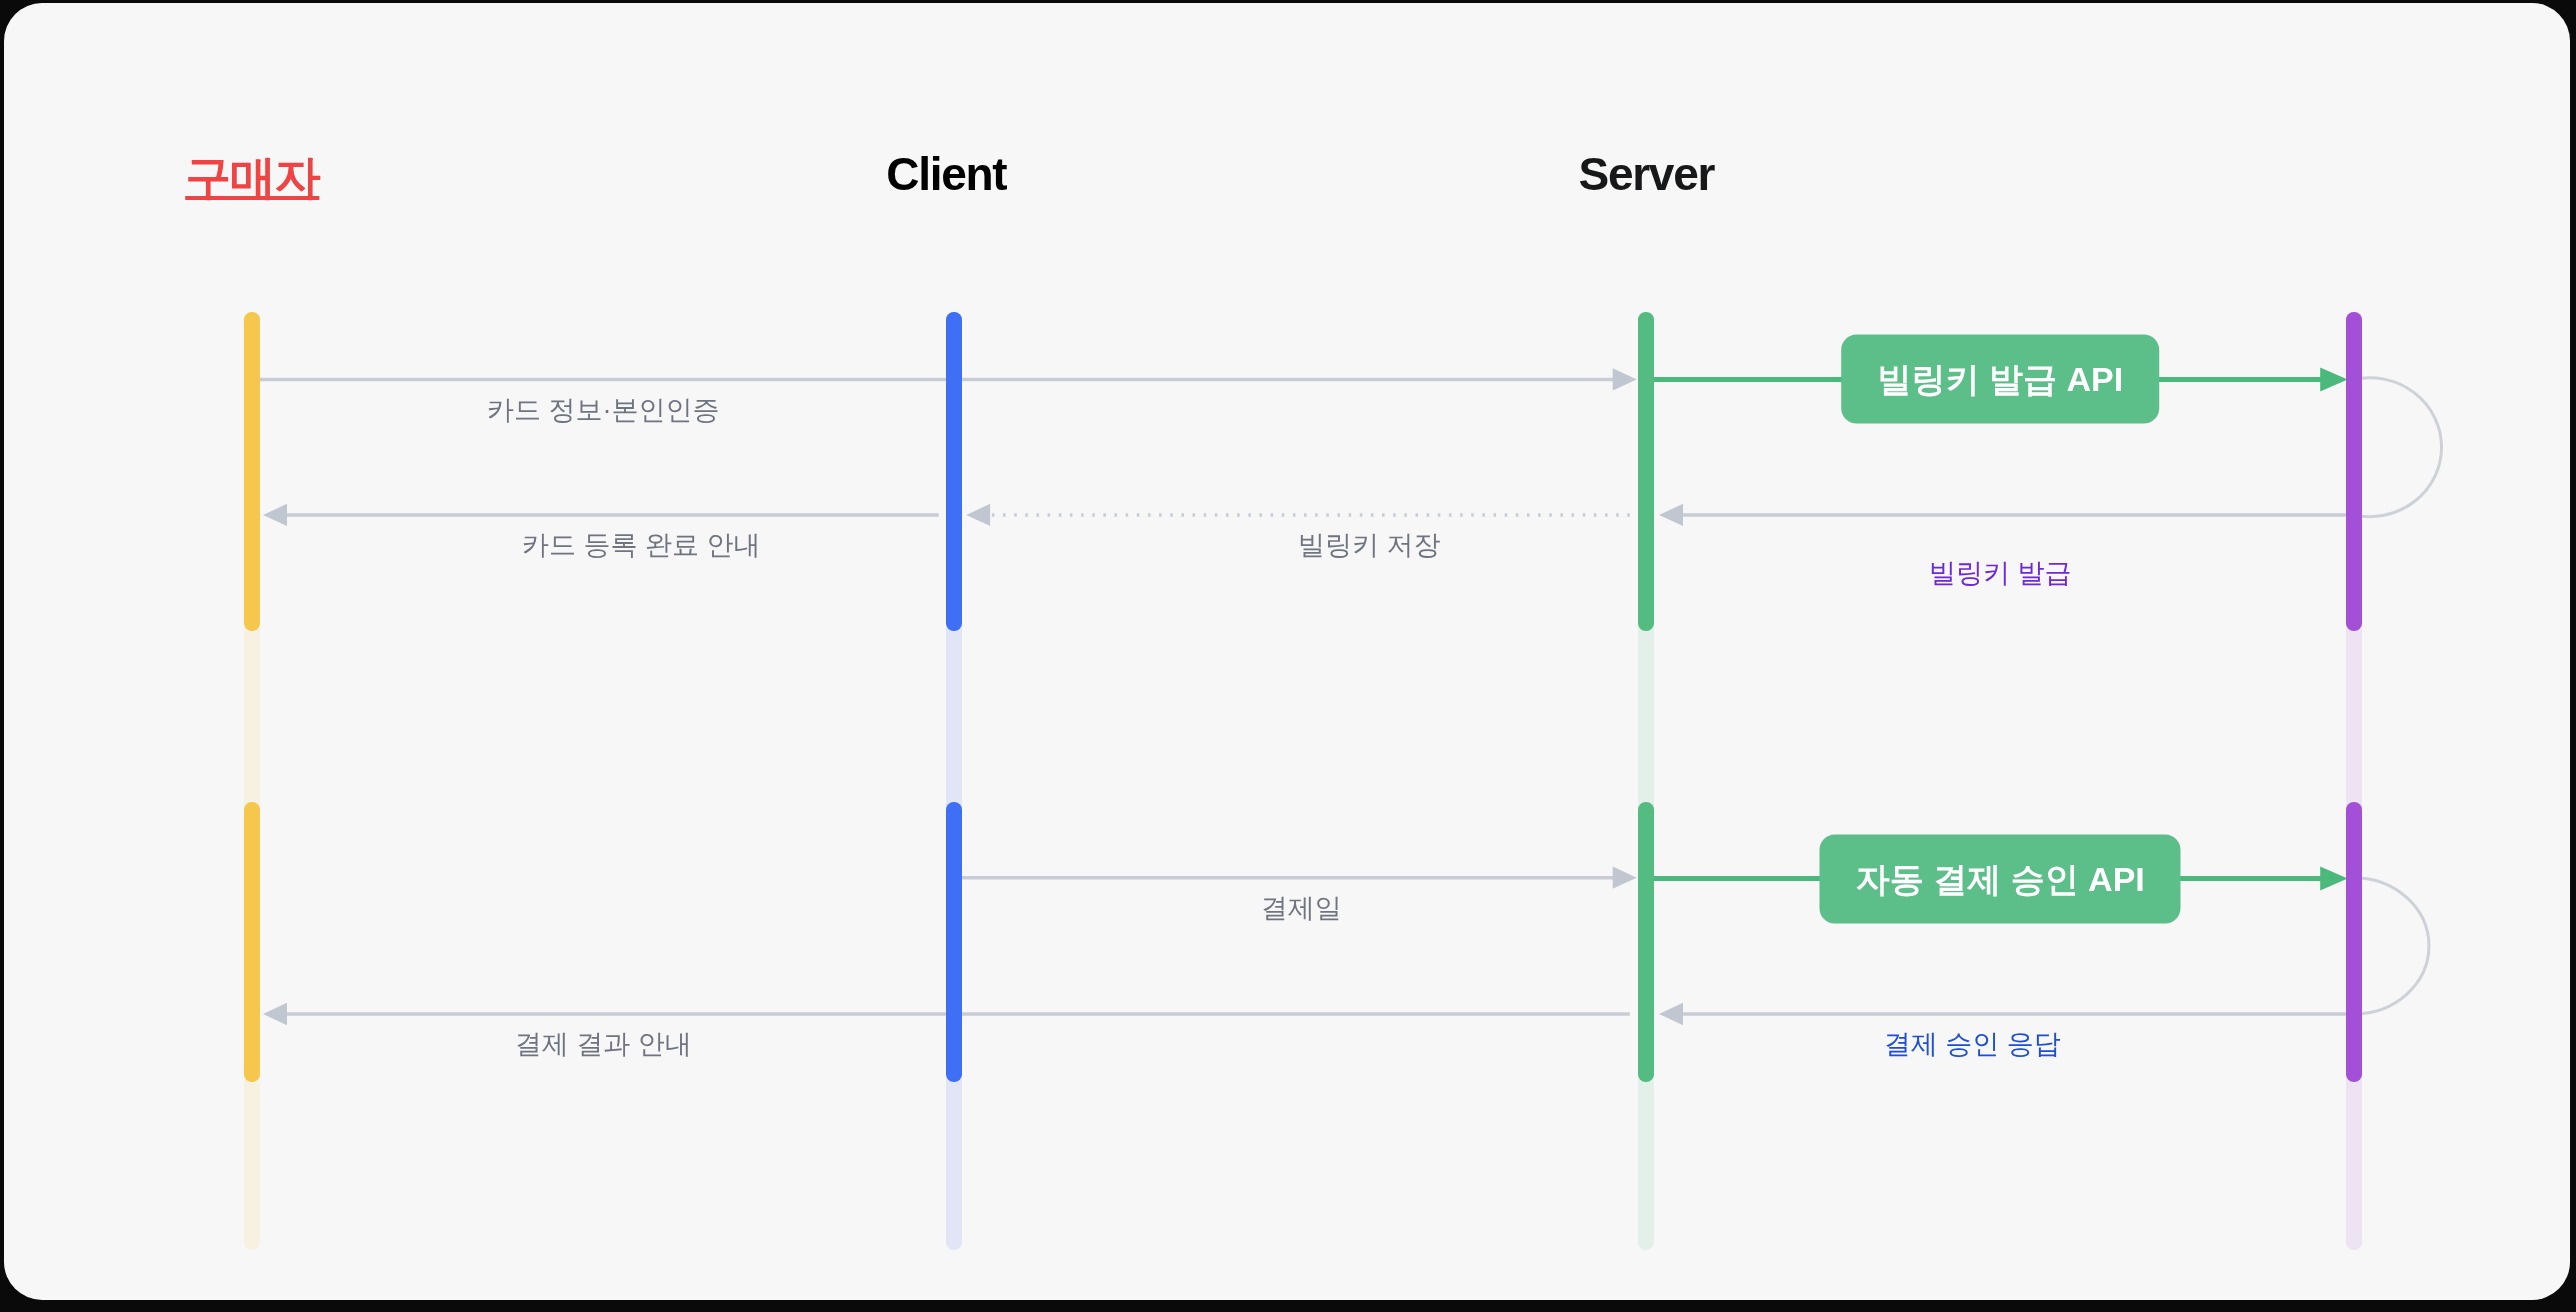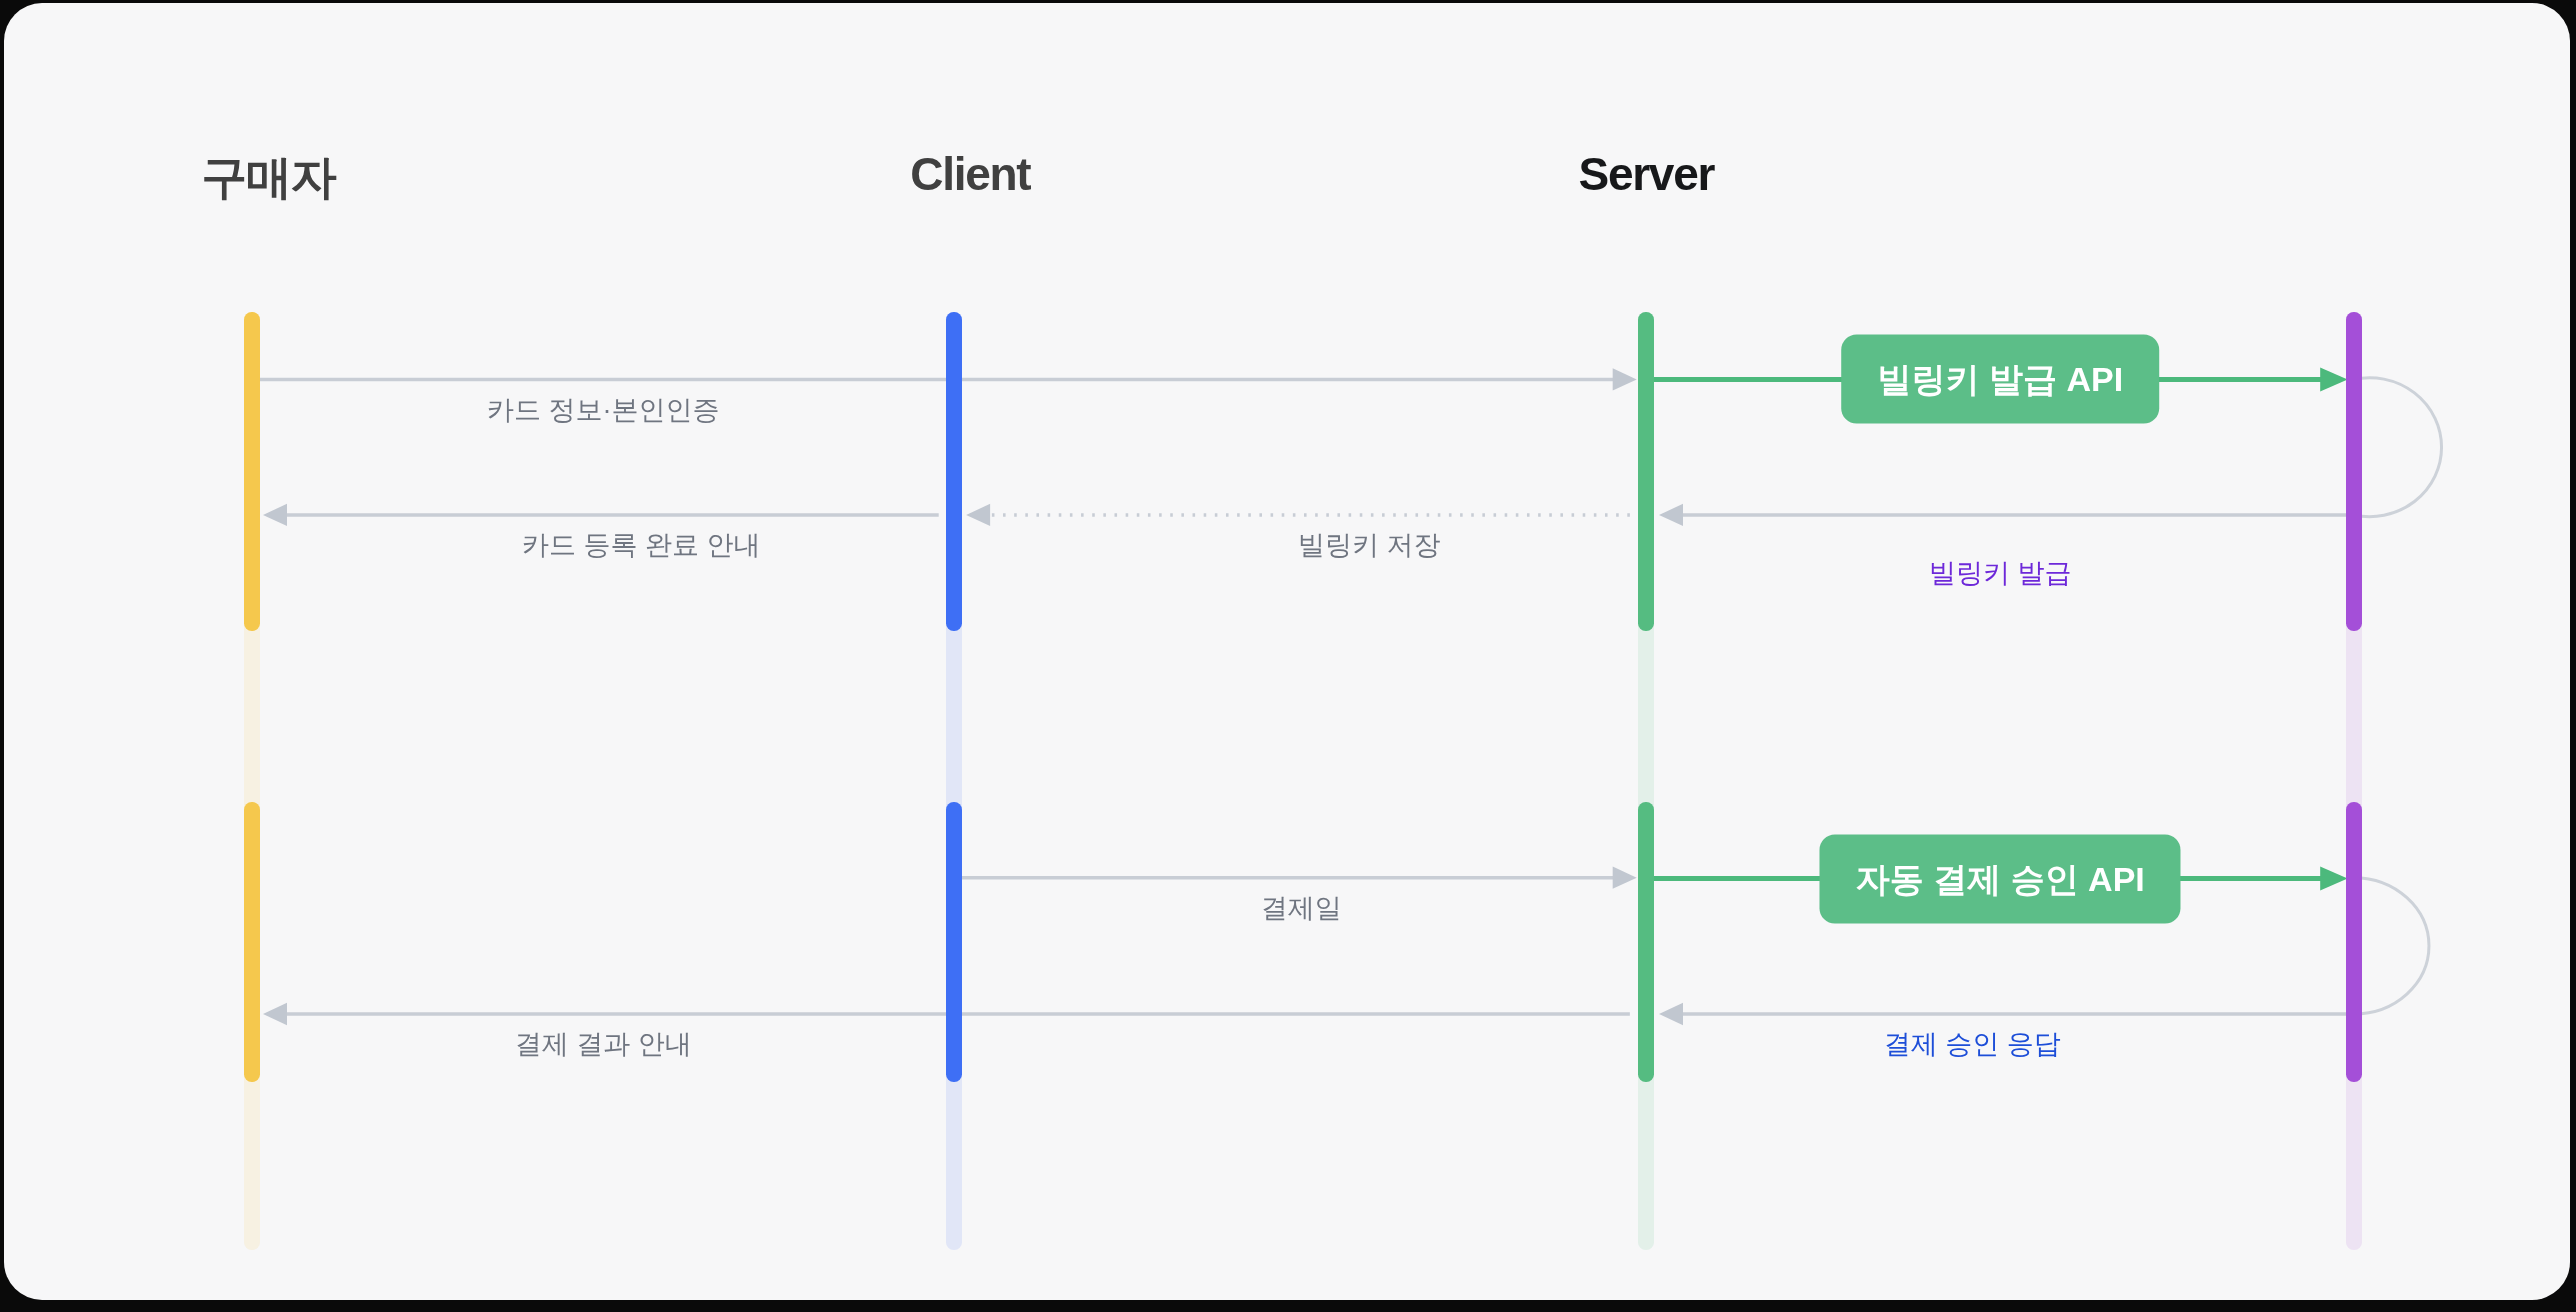--- a/index.html
+++ b/index.html
@@ -84,22 +84,22 @@
 
   <div class="lifeline-seg seg-a" style="left: 240px; background: rgb(245, 200, 77);"></div>
   <div class="lifeline-seg seg-b" style="left: 240px; background: rgb(245, 200, 77);"></div>
   <div class="lifeline-seg seg-a" style="left: 942px; background: rgb(62, 111, 245);"></div>
   <div class="lifeline-seg seg-b" style="left: 942px; background: rgb(62, 111, 245);"></div>
   <div class="lifeline-seg seg-a" style="left: 1634px; background: rgb(85, 188, 129);"></div>
   <div class="lifeline-seg seg-b" style="left: 1634px; background: rgb(85, 188, 129);"></div>
   <div class="lifeline-seg seg-a" style="left: 2342px; background: rgb(164, 79, 216);"></div>
   <div class="lifeline-seg seg-b" style="left: 2342px; background: rgb(164, 79, 216);"></div>
 
-  <div class="actor-title" style="left: 264px; color: #404040;">구매자</div>
-  <div class="actor-title" style="left: 966px; color: #404040;">Client</div>
+  <div class="actor-title" style="left: 248px; color: #ef4444; text-decoration: underline;">구매자</div>
+  <div class="actor-title" style="left: 942px; color: #000000;">Client</div>
   <div class="actor-title" style="left: 1642px; color: rgb(23, 24, 26);">Server</div>
 
   <div class="msg-label" style="left: 599px; top: 392px; color: rgb(111, 117, 128);">카드 정보·본인인증</div>
   <div class="msg-label" style="left: 599px; top: 527px; color: rgb(111, 117, 128); margin-left: 38px;">카드 등록 완료 안내</div>
   <div class="msg-label" style="left: 1365px; top: 527px; color: rgb(111, 117, 128);">빌링키 저장</div>
   <div class="msg-label" style="left: 1996px; top: 555px; color: #6d28d9;">빌링키 발급</div>
   <div class="msg-label" style="left: 1297px; top: 890px; color: rgb(111, 117, 128);">결제일</div>
   <div class="msg-label" style="left: 599px; top: 1026px; color: rgb(111, 117, 128);">결제 결과 안내</div>
   <div class="msg-label" style="left: 1968px; top: 1026px; color: #1d4ed8;">결제 승인 응답</div>
 

